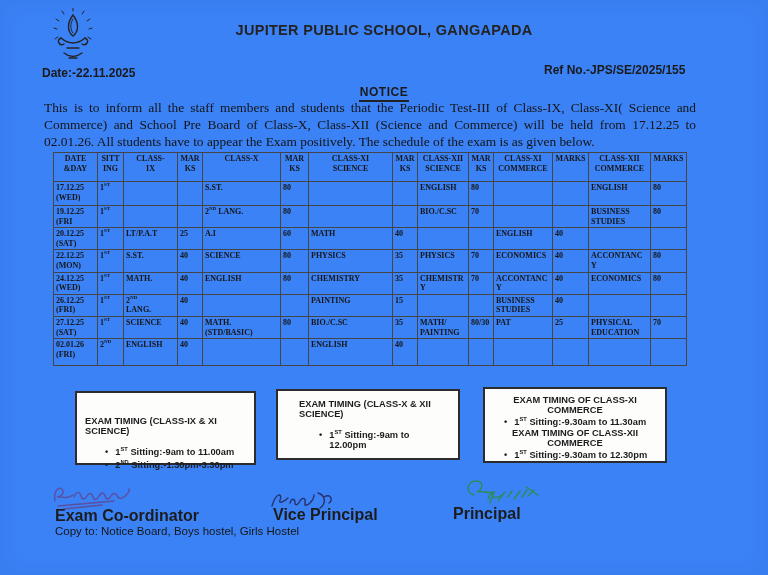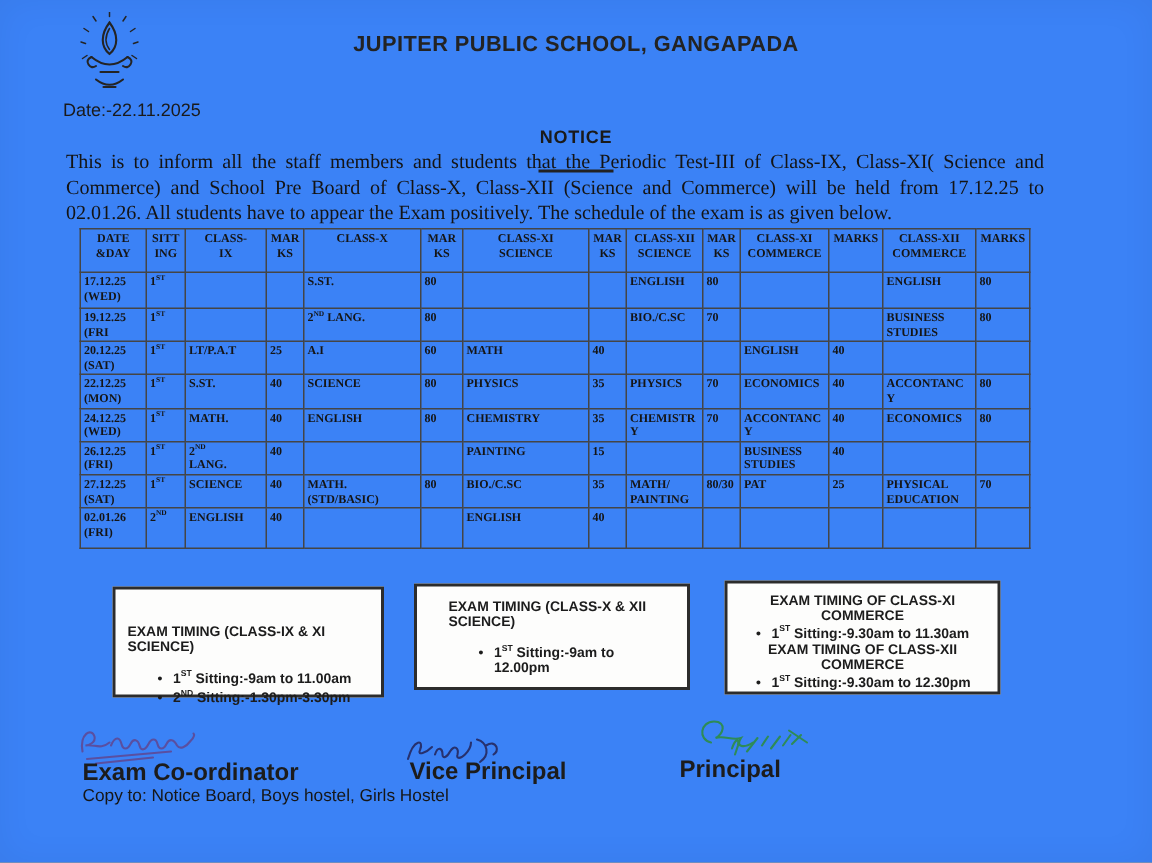--- a/index.html
+++ b/index.html
@@ -4,25 +4,25 @@
 <style>
   html,body{margin:0;padding:0;background:#9a9a9a;}
   .page{
     position:relative;width:768px;height:575px;background:#3b82f6;
     font-family:"Liberation Sans",sans-serif;color:#1a1a1a;overflow:hidden;
     box-shadow:inset 0 0 24px rgba(0,0,0,.05);
   }
   .school-title{position:absolute;left:0;right:0;top:22px;text-align:center;
     font-weight:bold;font-size:14.5px;letter-spacing:.3px;color:#232323;}
   .logo{position:absolute;left:52px;top:8px;}
-  .date-line{position:absolute;left:42px;top:66px;font-weight:normal;font-size:12px;}
+  .date-line{position:absolute;left:42px;top:66px;font-weight:bold;font-size:12px;}
   .ref-line{position:absolute;left:544px;top:63px;font-weight:bold;font-size:12px;}
   .notice-wrap{position:absolute;left:0;right:0;top:82px;text-align:center;}
   .notice-wrap span{font-weight:bold;font-size:12px;letter-spacing:.5px;
-    border-bottom:2px solid #222;padding:0 1px 15px;}
+    border-bottom:2px solid #222;padding:0 1px 1px;}
   .para{position:absolute;left:44px;top:99px;width:652px;
     font-family:"Liberation Serif",serif;font-size:13.4px;line-height:1.27;
     text-align:justify;color:#141414;}
   table.sched{position:absolute;left:53px;top:152px;width:633px;
     border-collapse:collapse;table-layout:fixed;
     font-family:"Liberation Serif",serif;font-weight:bold;font-size:8px;
     line-height:1.2;color:#151515;}
   table.sched th,table.sched td{border:1px solid #454545;padding:1px 2px;
     vertical-align:top;text-align:left;overflow:hidden;overflow-wrap:anywhere;}
   table.sched thead th{height:26px;text-align:center;}
@@ -70,20 +70,21 @@
 
       <path d="M15,40 h12"></path>
       <path d="M12,45 q9,7 18,0"></path>
       <path d="M17,50 h8"></path>
     </g>
   </svg>
 
   <div class="school-title">JUPITER PUBLIC SCHOOL, GANGAPADA</div>
 
   <div class="date-line">Date:-22.11.2025</div>
+  <div class="ref-line">Ref No.-JPS/SE/2025/155</div>
 
   <div class="notice-wrap">
     <span>NOTICE</span>
   </div>
 
   <div class="para">This is to inform all the staff members and students that the Periodic Test-III of Class-IX, Class-XI( Science and Commerce) and School Pre Board of Class-X, Class-XII (Science and Commerce) will be held from 17.12.25 to 02.01.26. All students have to appear the Exam positively. The schedule of the exam is as given below.</div>
 
   <table class="sched" id="sched">
       <colgroup>
         <col style="width:44px">

